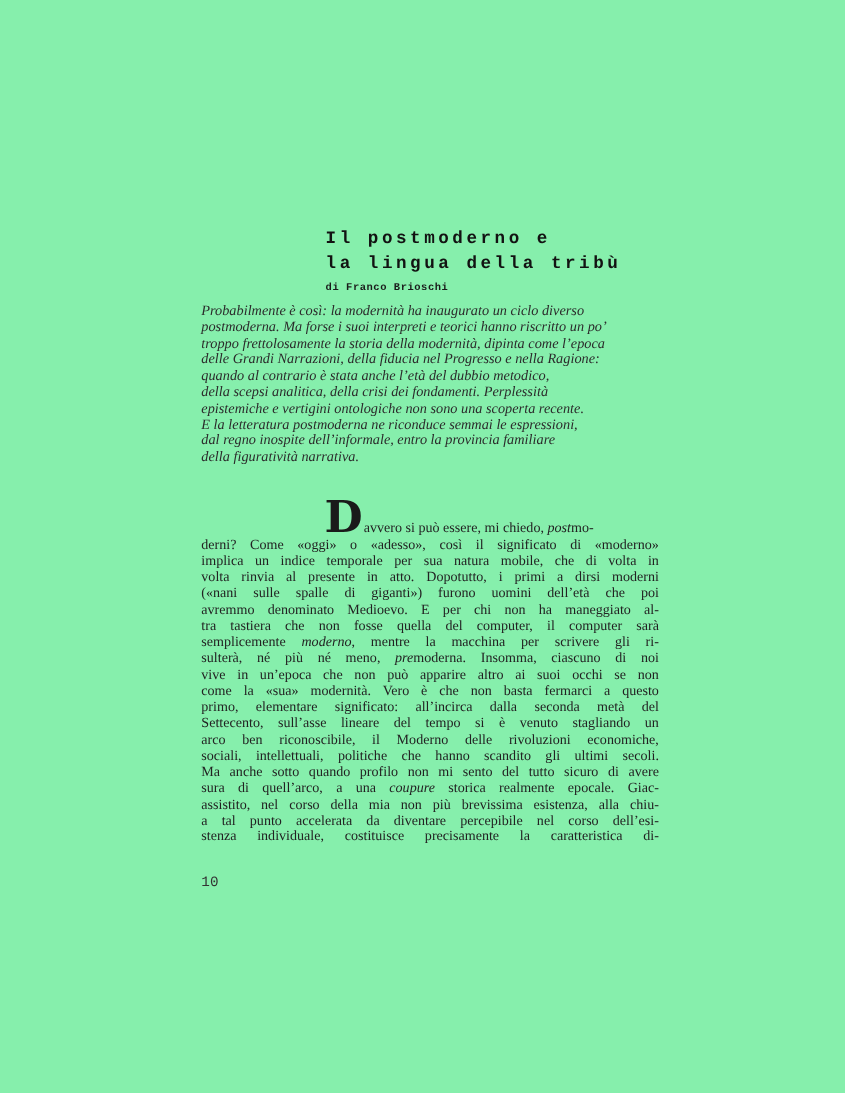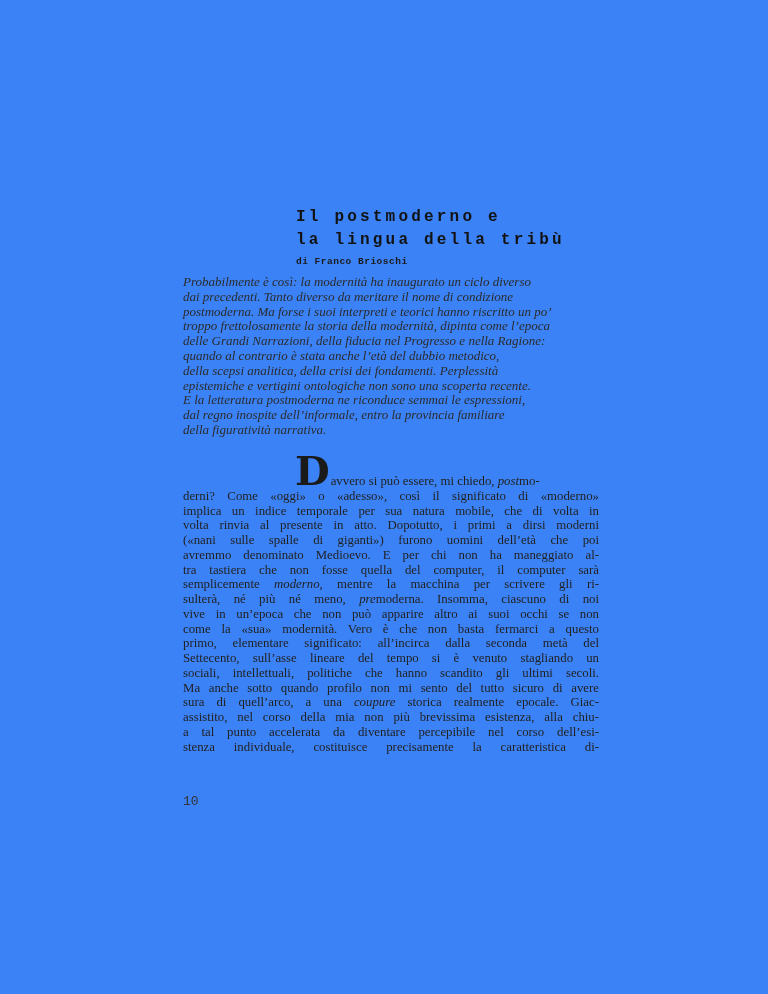--- a/index.html
+++ b/index.html
@@ -4,21 +4,21 @@
 <style>
   html, body { margin: 0; padding: 0; }
   body {
     width: 768px; height: 994px;
     background: #ffffff;
     font-family: "Liberation Serif", serif;
   }
   .page {
     position: relative;
     width: 768px; height: 994px;
-    background: #3b82f6;
+    background: #86efac;
     overflow: hidden;
     color: #222222;
   }
   .title-block {
     position: absolute;
     left: 296px; top: 206px;
     font-family: "Liberation Mono", "DejaVu Sans Mono", monospace;
     font-weight: 700;
     color: #121212;
   }
@@ -87,21 +87,20 @@
 <div class="page">
 
   <header class="title-block">
     <div class="title-line">Il postmoderno e</div>
     <div class="title-line">la lingua della tribù</div>
     <div class="byline">di Franco Brioschi</div>
   </header>
 
   <section class="intro">
       <div class="tline">Probabilmente è così: la modernità ha inaugurato un ciclo diverso</div>
-      <div class="tline">dai precedenti. Tanto diverso da meritare il nome di condizione</div>
       <div class="tline">postmoderna. Ma forse i suoi interpreti e teorici hanno riscritto un po’</div>
       <div class="tline">troppo frettolosamente la storia della modernità, dipinta come l’epoca</div>
       <div class="tline">delle Grandi Narrazioni, della fiducia nel Progresso e nella Ragione:</div>
       <div class="tline">quando al contrario è stata anche l’età del dubbio metodico,</div>
       <div class="tline">della scepsi analitica, della crisi dei fondamenti. Perplessità</div>
       <div class="tline">epistemiche e vertigini ontologiche non sono una scoperta recente.</div>
       <div class="tline">E la letteratura postmoderna ne riconduce semmai le espressioni,</div>
       <div class="tline">dal regno inospite dell’informale, entro la provincia familiare</div>
       <div class="tline">della figuratività narrativa.</div>
     </section>
@@ -114,20 +113,21 @@
         <div class="tline">volta rinvia al presente in atto. Dopotutto, i primi a dirsi moderni</div>
         <div class="tline">(«nani sulle spalle di giganti») furono uomini dell’età che poi</div>
         <div class="tline">avremmo denominato Medioevo. E per chi non ha maneggiato al-</div>
         <div class="tline">tra tastiera che non fosse quella del computer, il computer sarà</div>
         <div class="tline">semplicemente <em>moderno</em>, mentre la macchina per scrivere gli ri-</div>
         <div class="tline">sulterà, né più né meno, <em>pre</em>moderna. Insomma, ciascuno di noi</div>
         <div class="tline">vive in un’epoca che non può apparire altro ai suoi occhi se non</div>
         <div class="tline">come la «sua» modernità. Vero è che non basta fermarci a questo</div>
         <div class="tline">primo, elementare significato: all’incirca dalla seconda metà del</div>
         <div class="tline">Settecento, sull’asse lineare del tempo si è venuto stagliando un</div>
+        <div class="tline">arco ben riconoscibile, il Moderno delle rivoluzioni economiche,</div>
         <div class="tline">sociali, intellettuali, politiche che hanno scandito gli ultimi secoli.</div>
         <div class="tline">Ma anche sotto quando profilo non mi sento del tutto sicuro di avere</div>
         <div class="tline">sura di quell’arco, a una <em>coupure</em> storica realmente epocale. Giac-</div>
         <div class="tline">assistito, nel corso della mia non più brevissima esistenza, alla chiu-</div>
         <div class="tline">a tal punto accelerata da diventare percepibile nel corso dell’esi-</div>
         <div class="tline">stenza individuale, costituisce precisamente la caratteristica di-</div>
       </div>
   </section>
 
   <footer class="page-number">10</footer>

